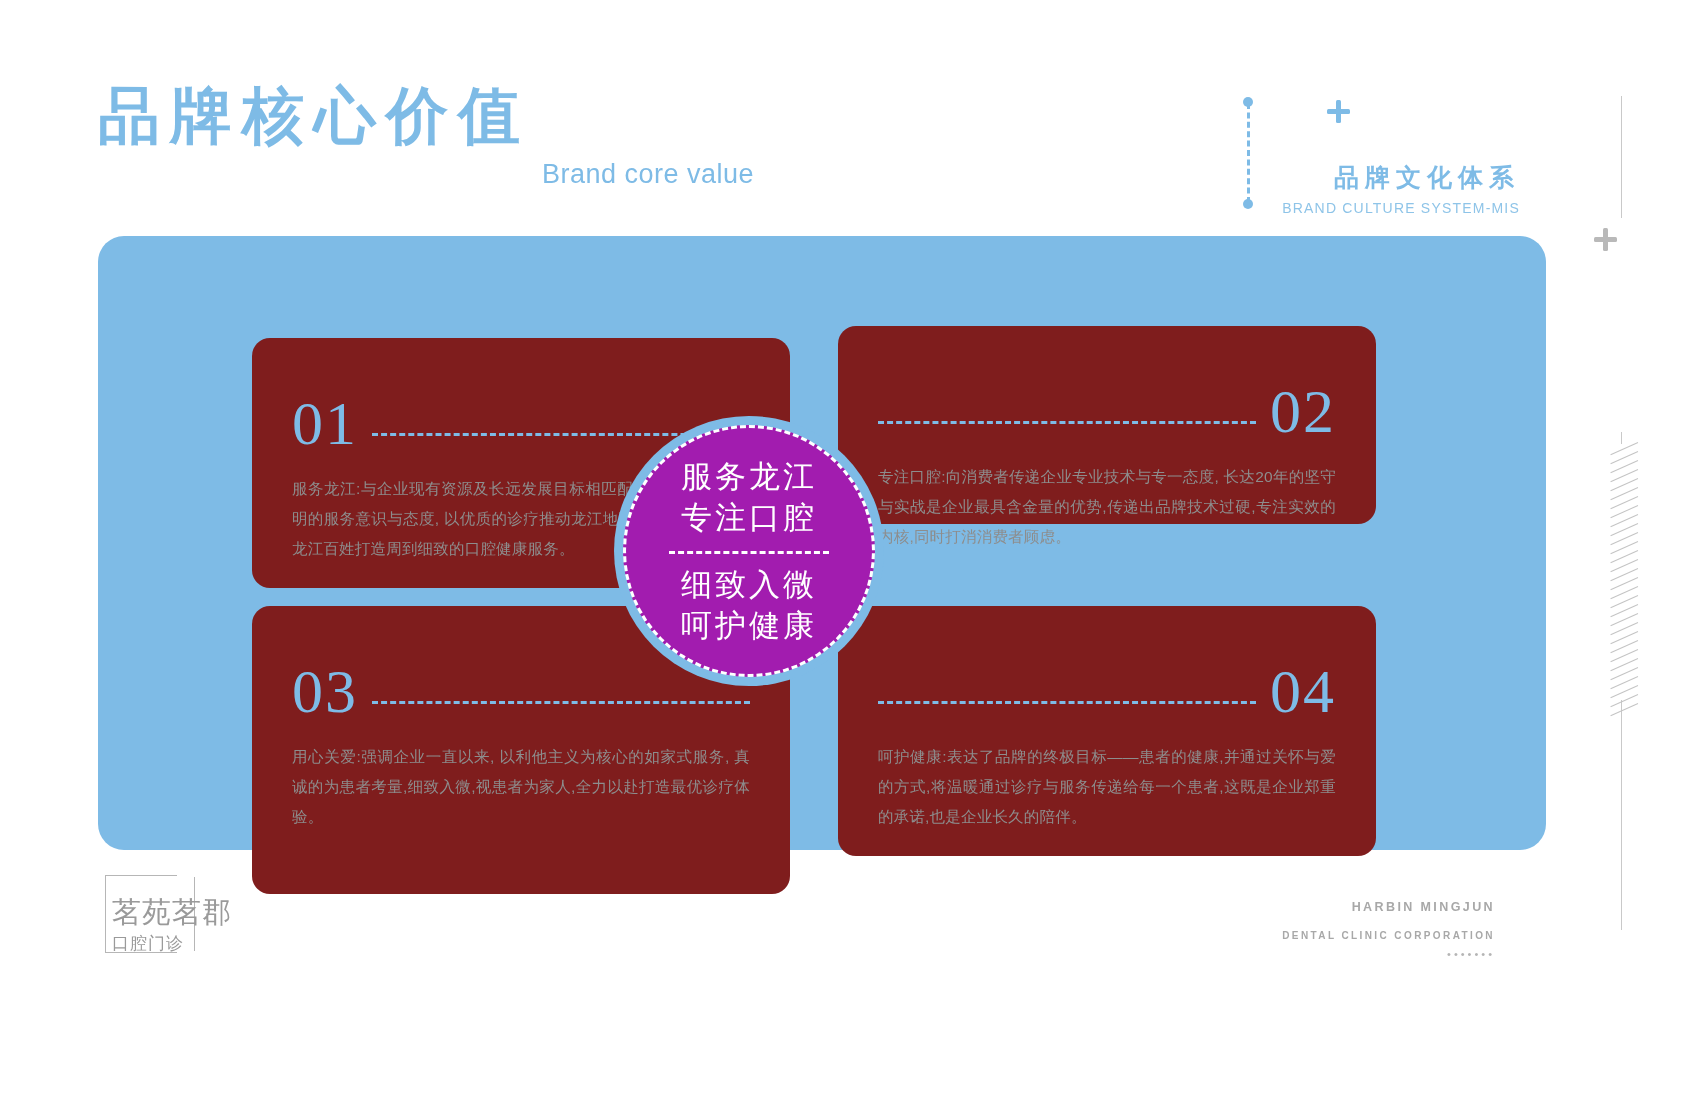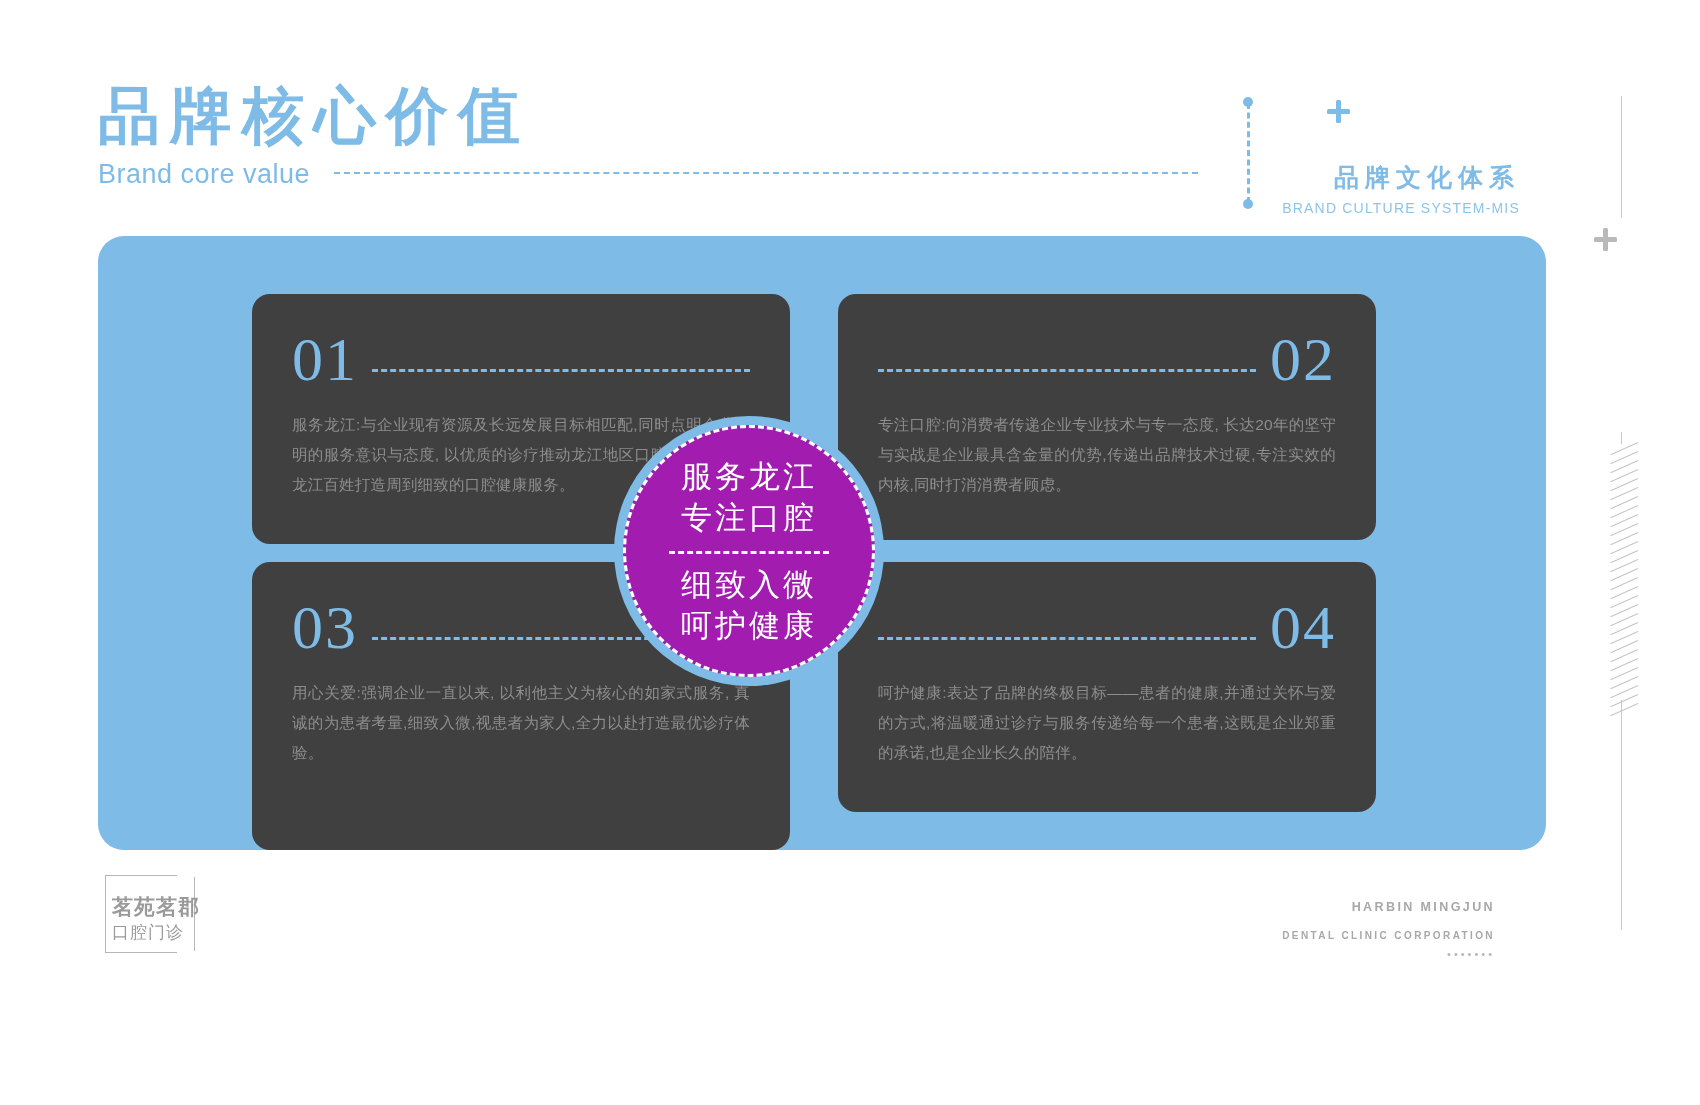--- a/index.html
+++ b/index.html
@@ -28,20 +28,21 @@
     line-height: 1.02;
     letter-spacing: 10px;
     color: #7ebbe6;
     font-weight: 700;
     white-space: nowrap;
   }
   .title-row {
     display: flex;
     align-items: center;
     margin-top: 12px;
+    flex-direction: column;
   }
   .title-en {
     font-size: 27px;
     color: #7ebbe6;
     letter-spacing: 0.5px;
     white-space: nowrap;
     font-weight: 400;
   }
   .title-dash {
     flex: 1;
@@ -150,27 +151,28 @@
     left: 98px;
     top: 236px;
     width: 1448px;
     height: 614px;
     background: #7ebbe6;
     border-radius: 26px;
   }
 
   .card {
     position: absolute;
-    background: #404040;
+    background: #7f1d1d;
     border-radius: 18px;
     box-sizing: border-box;
-    padding: 34px 40px;
+    padding: 54px 40px;
+    margin-top: 44px;
   }
   .card.c1 { left: 154px; top: 58px;  width: 538px; height: 250px; }
-  .card.c2 { left: 740px; top: 58px;  width: 538px; height: 246px; }
+  .card.c2 { left: 740px; top: 46px;  width: 538px; height: 198px; }
   .card.c3 { left: 154px; top: 326px; width: 538px; height: 288px; }
   .card.c4 { left: 740px; top: 326px; width: 538px; height: 250px; }
 
   .card-head {
     display: flex;
     align-items: center;
     height: 62px;
   }
   .card.c2 .card-head, .card.c4 .card-head { flex-direction: row-reverse; }
 
@@ -257,21 +259,21 @@
     background: #ffffff;
   }
   .logo .gap-t { top: -2px; }
   .logo .gap-b { bottom: -2px; }
   .logo-text {
     position: absolute;
     left: 112px;
     top: 893px;
     color: #9a9a9a;
   }
-  .logo-cn1 { font-size: 21px; letter-spacing: 1px; line-height: 1.35; font-weight: bold; }
+  .logo-cn1 { font-size: 29px; letter-spacing: 1px; line-height: 1.35; }
   .logo-cn2 { font-size: 17px; letter-spacing: 1px; line-height: 1.4; }
 
   .footer-right {
     position: absolute;
     right: 205px;
     top: 900px;
     text-align: right;
     color: #a8a8a8;
   }
   .footer-right .l1 { font-size: 12.5px; letter-spacing: 2.4px; font-weight: 700; }

